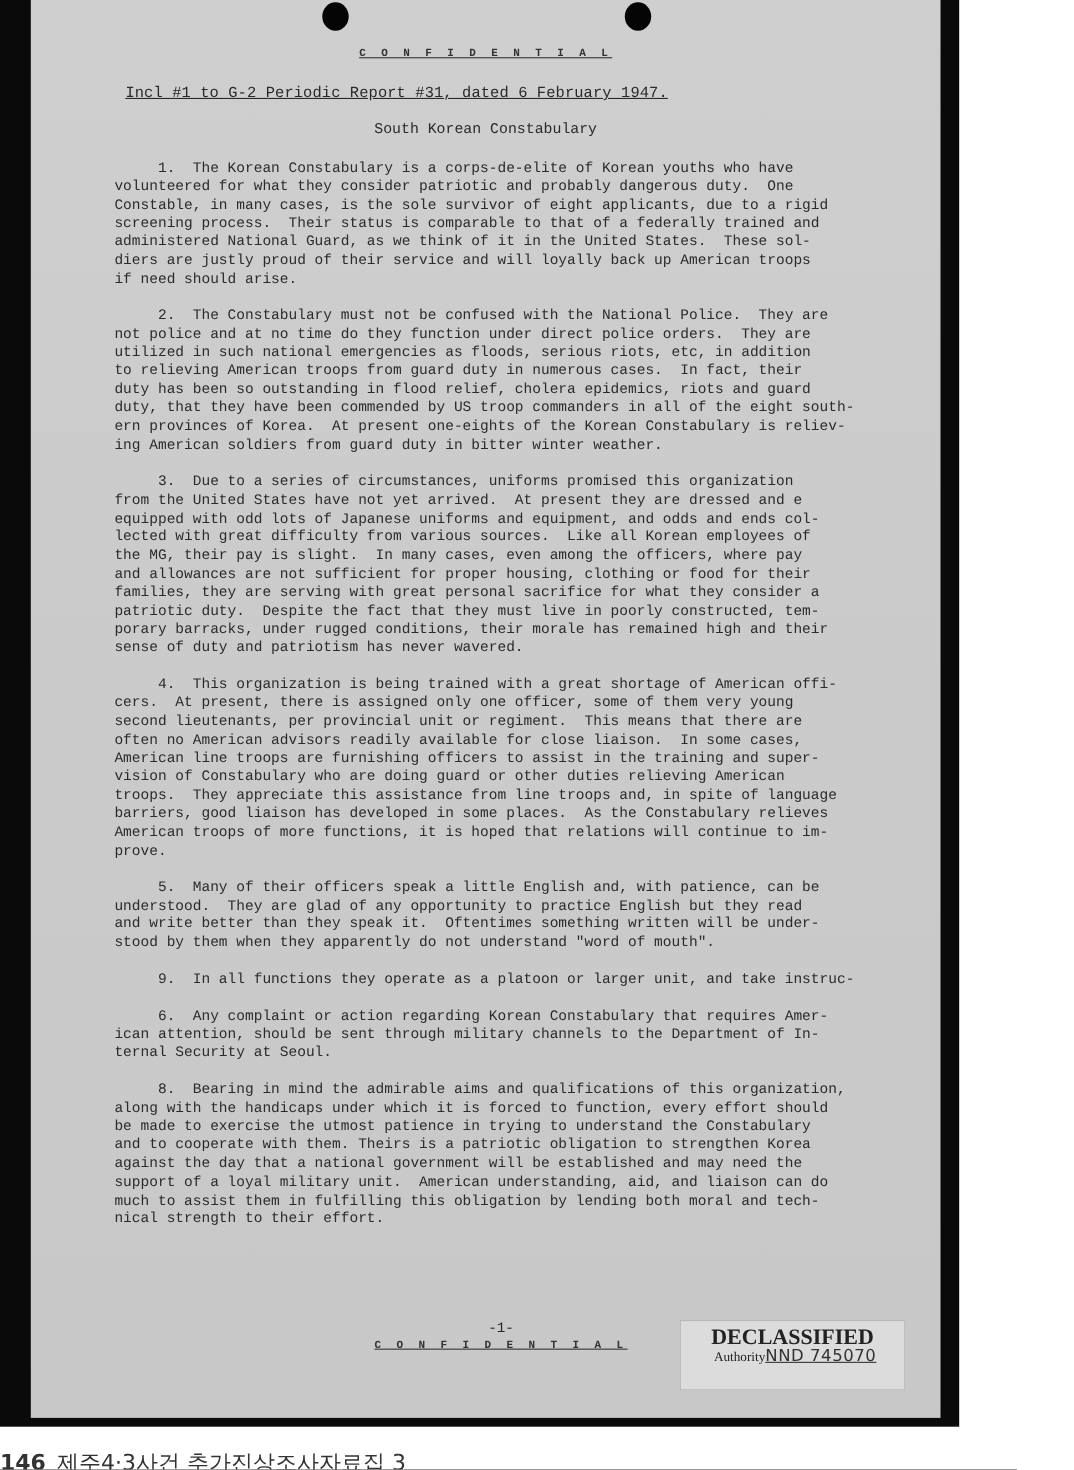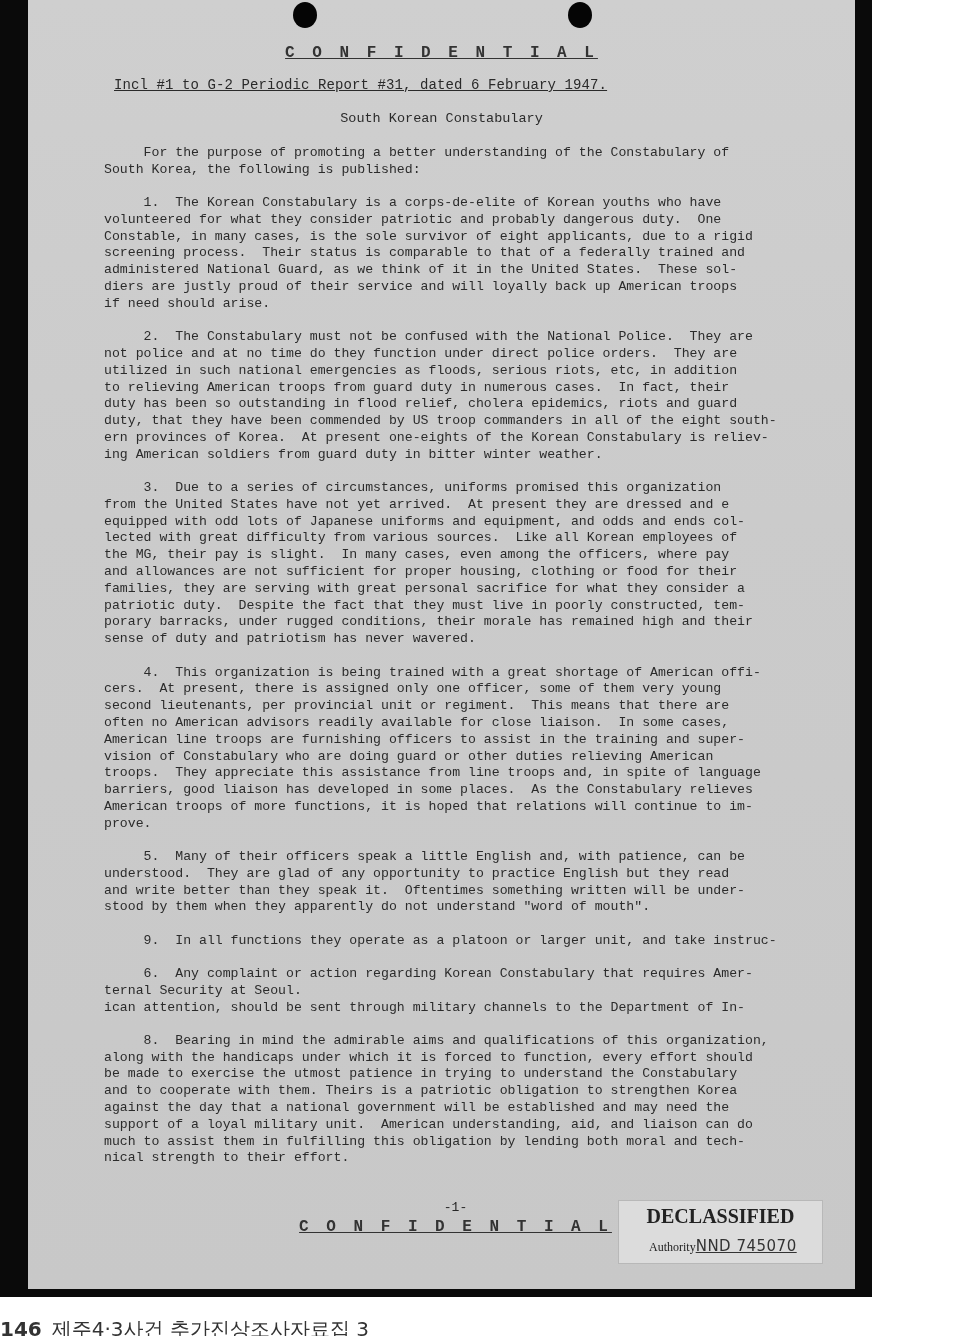--- a/index.html
+++ b/index.html
@@ -15,21 +15,21 @@
     background: linear-gradient(180deg, #cfcfcf 0%, #cbcbcb 40%, #c8c8c8 100%);
     color: #262626;
   }
   .punch {
     position: absolute; top: 2px; width: 24px; height: 26px; border-radius: 50%; background: #050505;
   }
   .punch.left { left: 265px; }
   .punch.right { left: 540px; }
   .conf {
     position: absolute; left: 0; width: 100%; text-align: center;
-    font-size: 16px; letter-spacing: 4px; font-weight: bold; color: #333;
+    font-size: 10px; letter-spacing: 4px; font-weight: bold; color: #333;
   }
   .conf span { text-decoration: underline; }
   .conf-top { top: 44px; }
   .incl {
     position: absolute; left: 86px; top: 77px; font-size: 14px; text-decoration: underline;
     color: #2a2a2a; letter-spacing: 0.1px;
   }
   .subtitle {
     position: absolute; left: 0; width: 100%; top: 111px; text-align: center;
     font-size: 13.5px; text-decoration: underline; padding-left: 0px; color: #2a2a2a;
@@ -50,21 +50,21 @@
   .conf-bottom .inner { display: inline-block; margin-left: 28px; }
   .stamp {
     position: absolute; left: 590px; top: 1200px; width: 203px; height: 62px;
     background: #dcdcdc; border: 1px solid #b8b8b8;
     font-family: "Liberation Serif", "DejaVu Serif", serif; color: #222;
   }
   .stamp .st-title {
     position: absolute; top: 4px; left: 0; width: 100%; text-align: center; font-weight: bold; font-size: 20px;
   }
   .stamp .st-auth {
-    position: absolute; top: 22px; left: 30px; font-size: 12px; margin-top: 14px;
+    position: absolute; top: 22px; left: 30px; font-size: 12px;
   }
   .stamp .st-auth .val {
     font-family: "DejaVu Sans", sans-serif; font-size: 15px; text-decoration: underline; color: #333; letter-spacing: 0.5px;
   }
   .caption {
     position: absolute; left: 0; top: 1316px; font-family: "DejaVu Sans", sans-serif; font-size: 20px; color: #333; white-space: nowrap;
   }
   .caption .num { font-weight: bold; margin-right: 10px; }
 </style>
 </head>
@@ -80,28 +80,27 @@
     <span>C O N F I D E N T I A L</span>
   </div>
 
   <div class="incl">Incl #1 to G-2 Periodic Report #31, dated 6 February 1947.</div>
 
   <div class="subtitle">
     <span class="subtitle-inner">South Korean Constabulary</span>
   </div>
 
   <div class="body" id="doc-body">
-      <div class="para"><span class="line">     For the purpose of promoting a better understanding of the Constabulary of</span><span class="line">South Korea, the following is published:</span></div>
       <div class="para"><span class="line">     1.  The Korean Constabulary is a corps-de-elite of Korean youths who have</span><span class="line">volunteered for what they consider patriotic and probably dangerous duty.  One</span><span class="line">Constable, in many cases, is the sole survivor of eight applicants, due to a rigid</span><span class="line">screening process.  Their status is comparable to that of a federally trained and</span><span class="line">administered National Guard, as we think of it in the United States.  These sol-</span><span class="line">diers are justly proud of their service and will loyally back up American troops</span><span class="line">if need should arise.</span></div>
       <div class="para"><span class="line">     2.  The Constabulary must not be confused with the National Police.  They are</span><span class="line">not police and at no time do they function under direct police orders.  They are</span><span class="line">utilized in such national emergencies as floods, serious riots, etc, in addition</span><span class="line">to relieving American troops from guard duty in numerous cases.  In fact, their</span><span class="line">duty has been so outstanding in flood relief, cholera epidemics, riots and guard</span><span class="line">duty, that they have been commended by US troop commanders in all of the eight south-</span><span class="line">ern provinces of Korea.  At present one-eights of the Korean Constabulary is reliev-</span><span class="line">ing American soldiers from guard duty in bitter winter weather.</span></div>
       <div class="para"><span class="line">     3.  Due to a series of circumstances, uniforms promised this organization</span><span class="line">from the United States have not yet arrived.  At present they are dressed and e</span><span class="line">equipped with odd lots of Japanese uniforms and equipment, and odds and ends col-</span><span class="line">lected with great difficulty from various sources.  Like all Korean employees of</span><span class="line">the MG, their pay is slight.  In many cases, even among the officers, where pay</span><span class="line">and allowances are not sufficient for proper housing, clothing or food for their</span><span class="line">families, they are serving with great personal sacrifice for what they consider a</span><span class="line">patriotic duty.  Despite the fact that they must live in poorly constructed, tem-</span><span class="line">porary barracks, under rugged conditions, their morale has remained high and their</span><span class="line">sense of duty and patriotism has never wavered.</span></div>
       <div class="para"><span class="line">     4.  This organization is being trained with a great shortage of American offi-</span><span class="line">cers.  At present, there is assigned only one officer, some of them very young</span><span class="line">second lieutenants, per provincial unit or regiment.  This means that there are</span><span class="line">often no American advisors readily available for close liaison.  In some cases,</span><span class="line">American line troops are furnishing officers to assist in the training and super-</span><span class="line">vision of Constabulary who are doing guard or other duties relieving American</span><span class="line">troops.  They appreciate this assistance from line troops and, in spite of language</span><span class="line">barriers, good liaison has developed in some places.  As the Constabulary relieves</span><span class="line">American troops of more functions, it is hoped that relations will continue to im-</span><span class="line">prove.</span></div>
       <div class="para"><span class="line">     5.  Many of their officers speak a little English and, with patience, can be</span><span class="line">understood.  They are glad of any opportunity to practice English but they read</span><span class="line">and write better than they speak it.  Oftentimes something written will be under-</span><span class="line">stood by them when they apparently do not understand "word of mouth".</span></div>
       <div class="para"><span class="line">     9.  In all functions they operate as a platoon or larger unit, and take instruc-</span></div>
-      <div class="para"><span class="line">     6.  Any complaint or action regarding Korean Constabulary that requires Amer-</span><span class="line">ternal Security at Seoul.</span><span class="line">ican attention, should be sent through military channels to the Department of In-</span></div>
+      <div class="para"><span class="line">     6.  Any complaint or action regarding Korean Constabulary that requires Amer-</span><span class="line">ican attention, should be sent through military channels to the Department of In-</span><span class="line">ternal Security at Seoul.</span></div>
       <div class="para"><span class="line">     8.  Bearing in mind the admirable aims and qualifications of this organization,</span><span class="line">along with the handicaps under which it is forced to function, every effort should</span><span class="line">be made to exercise the utmost patience in trying to understand the Constabulary</span><span class="line">and to cooperate with them. Theirs is a patriotic obligation to strengthen Korea</span><span class="line">against the day that a national government will be established and may need the</span><span class="line">support of a loyal military unit.  American understanding, aid, and liaison can do</span><span class="line">much to assist them in fulfilling this obligation by lending both moral and tech-</span><span class="line">nical strength to their effort.</span></div>
     </div>
 
   <div class="page-num">
     <span>-1-</span>
   </div>
   <div class="conf conf-bottom">
     <span class="inner">C O N F I D E N T I A L</span>
   </div>
 

